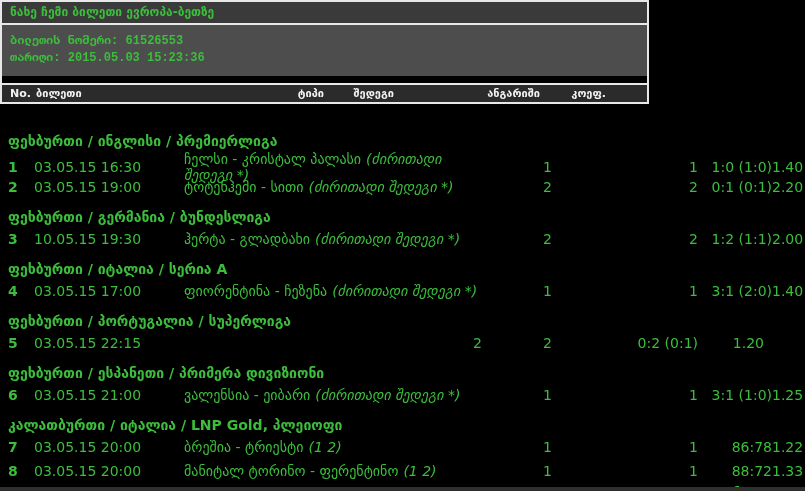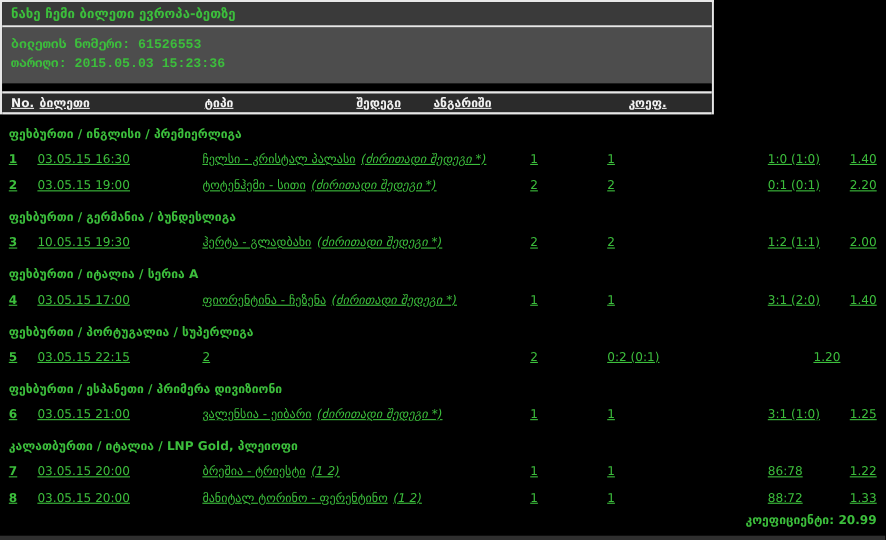--- a/index.html
+++ b/index.html
@@ -35,35 +35,34 @@
     font-weight: bold;
     line-height: 17px;
     color: var(--green);
     font-family: Liberation Mono, monospace;
   }
   .gap { height: 7px; background: #000; }
   .grid {
     display: grid;
     grid-template-columns: 34px 150px 1fr 70px 146px 74px 33px;
     align-items: center;
-    text-decoration: underline;
   }
   .thead {
     background: #2b2b2b;
     border-top: 2px solid var(--border);
     border-bottom: 2px solid var(--border);
     color: #f2f2f2;
     font-size: 11px;
     font-weight: bold;
     height: 17px;
   }
   .thead .c1 { padding-left: 8px; }
-  .c4, .c5, .c6 { text-align: left; }
+  .c4, .c5, .c6 { text-align: right; }
   .c7 { text-align: right; padding-right: 8px; }
-  .tbody { padding-top: 8px; font-size: 11px; }
+  .tbody { padding-top: 27px; font-size: 14px; }
   .league {
     padding-left: 8px;
     height: 20px;
     line-height: 20px;
     margin-top: 8px;
     font-weight: bold;
     color: var(--green);
   }
   .tbody .league:first-child { margin-top: 0; }
   .bet-row { height: 24px; color: var(--green); }

